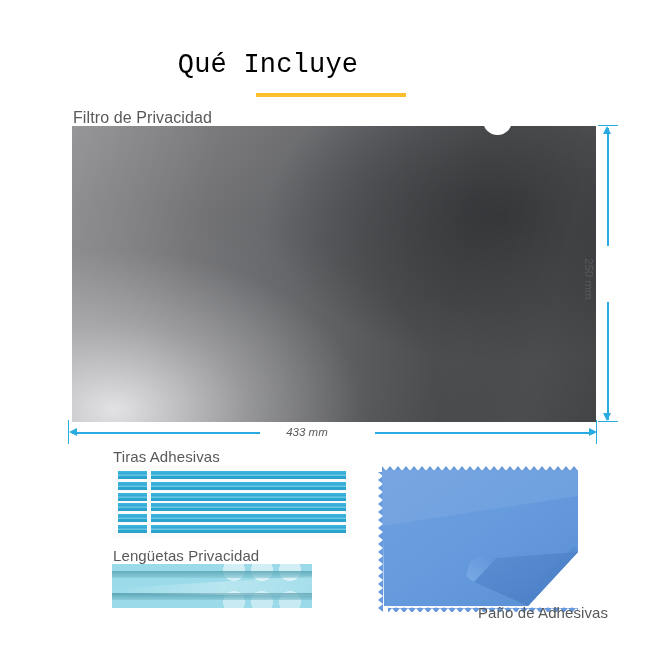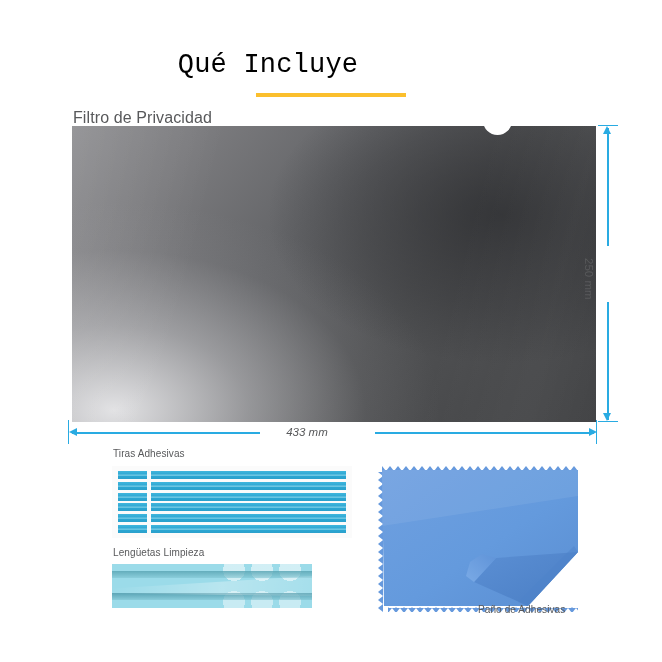--- a/index.html
+++ b/index.html
@@ -127,21 +127,21 @@
     left: 589px; top: 428px;
     border-top: 4.5px solid transparent;
     border-bottom: 4.5px solid transparent;
     border-left: 8px solid #29abe2;
   }
   #dim-h-label { left: 307px; top: 426px; transform: translateX(-50%); font-style: italic; }
 
   
   .acc-label {
     position: absolute;
-    font-size: 10px;
+    font-size: 15px;
     color: #58595b;
     letter-spacing: 0.1px;
     white-space: nowrap;
   }
   #strips-label { left: 113px; top: 448px; }
   #tabs-label   { left: 113px; top: 547px; }
   #cloth-label  { left: 478px; top: 604px; }
 
   
   #strips-card {
@@ -251,21 +251,21 @@
   <div class="strip-row">
       <div class="strip-short"></div>
       <div class="strip-long"></div>
     </div>
   <div class="strip-row">
       <div class="strip-short"></div>
       <div class="strip-long"></div>
     </div>
 </div>
 
-<div class="acc-label" id="tabs-label">Lengüetas Limpieza</div>
+<div class="acc-label" id="tabs-label">Lengüetas Privacidad</div>
 <div id="tabs-card">
   <div class="scallop"></div>
   <div class="band-top"></div>
   <div class="band-bot"></div>
   <div class="wedge"></div>
 </div>
 
 <div id="cloth-wrap">
   <svg width="206" height="146" viewBox="0 0 206 146">
     <defs>

